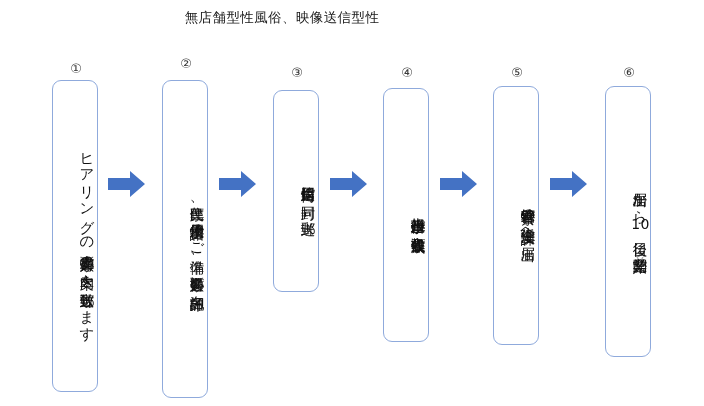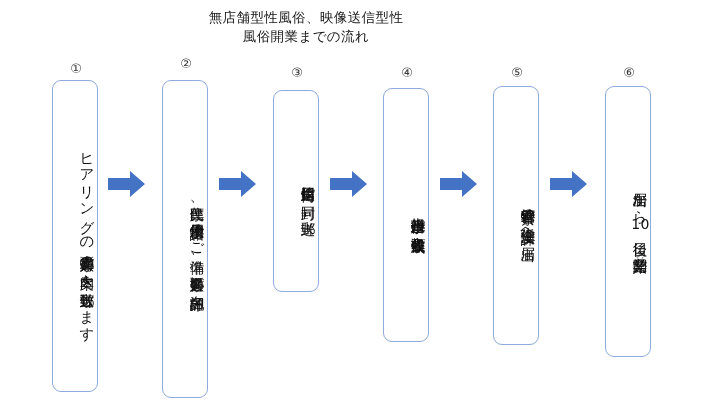--- a/index.html
+++ b/index.html
@@ -28,21 +28,20 @@
   .title-block {
     position: absolute;
     left: 0;
     top: 8px;
     width: 564px;
     text-align: center;
     font-size: 13.5px;
     line-height: 19px;
     color: #181818;
     letter-spacing: 0.4px;
-    margin-left: 24px;
   }
   .title-line { display: block; white-space: nowrap; }
 
   
   .step {
     position: absolute;
     width: 48px;
   }
   .step-number {
     position: absolute;
@@ -101,21 +100,20 @@
   }
   .arrow svg { display: block; width: 38px; height: 32px; }
 </style>
 </head>
 <body>
 
 <div id="diagram-root">
 
   <div class="title-block">
     <span class="title-line">無店舗型性風俗、映像送信型性</span>
-    <span class="title-line">風俗開業までの流れ</span>
   </div>
 
   <div id="steps-layer">
       <div class="step" style="left: 52px; top: 0px; height: 406px;">
         <div class="step-number" style="top: 62px;">①</div>
         <div class="step-box" style="top: 80px; height: 312px; border-color: rgb(143, 170, 220); background: rgb(255, 255, 255);">
           <div class="step-text" style="color: rgb(17, 17, 17);">ヒアリングの上必要書類の案内を郵送致します</div>
         </div>
       </div>
       <div class="step" style="left: 162px; top: 0px; height: 406px;">

